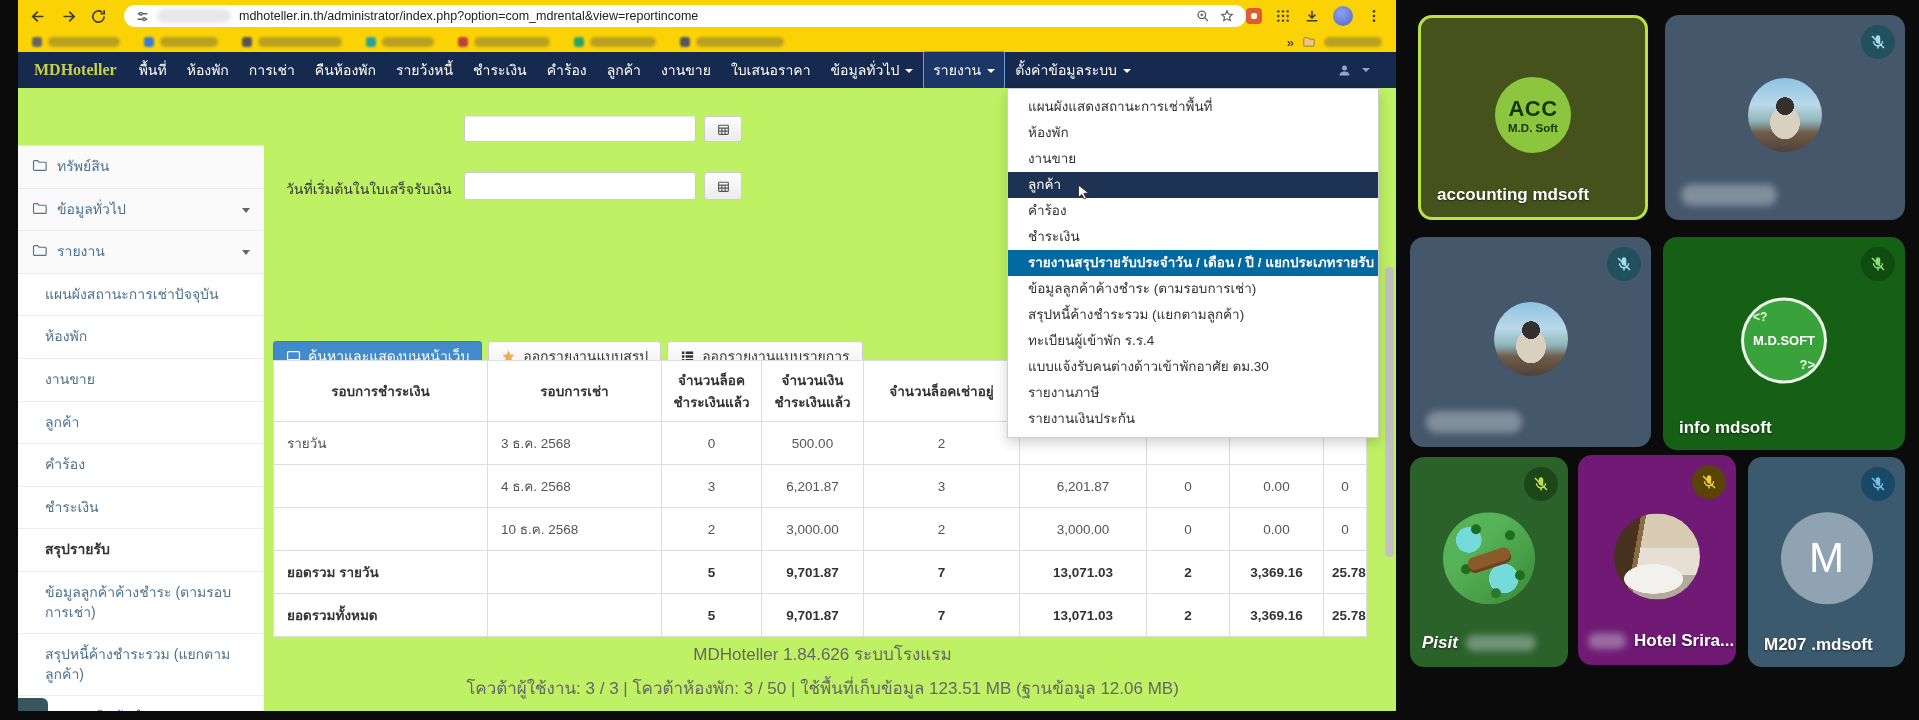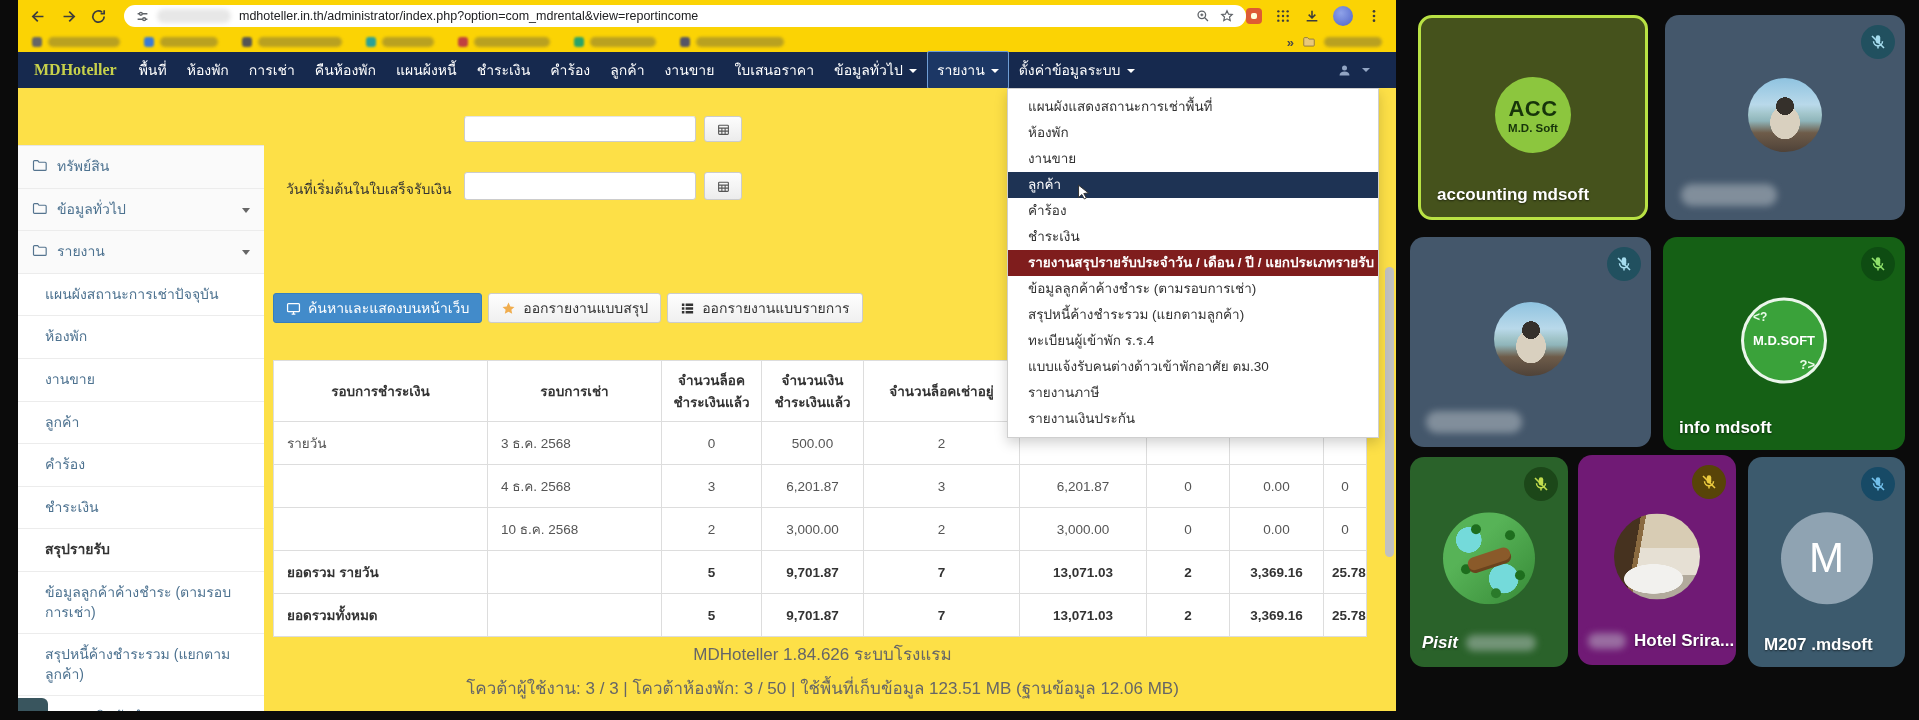--- a/index.html
+++ b/index.html
@@ -35,62 +35,62 @@
   
   .navbar { position:absolute; top:52px; left:0; right:0; height:36px; background:#16294e; display:flex; align-items:center; padding:0 10px; }
   .brand { font-family:"Liberation Serif","DejaVu Serif",serif; font-weight:bold; font-size:16px; color:#c7d14b; padding:0 12px 0 6px; }
   .nav-item { color:#fff; font-size:14px; padding:8px 10px; white-space:nowrap; cursor:pointer; }
   .caret::after { content:""; display:inline-block; margin-left:6px; vertical-align:2px; border-left:4px solid transparent; border-right:4px solid transparent; border-top:4px solid currentColor; }
   .nav-item.active { border:1px solid #6f9ed6; background:#1c3765; border-radius:2px; padding:7px 9px; }
   .nav-user { margin-left:auto; color:#92a5c3; display:flex; align-items:center; padding-right:16px; cursor:pointer; }
   .nav-user svg { width:15px; height:15px; margin-right:4px; }
 
   
-  .content { position:absolute; top:88px; left:0; right:0; bottom:0; background:#fde047; overflow:hidden; }
+  .content { position:absolute; top:88px; left:0; right:0; bottom:0; background:#bef264; overflow:hidden; }
 
   .sidebar { position:absolute; left:0; top:57px; width:246px; border-top:1px solid #e6e6e6; }
   .side-item { position:relative; padding:11px 30px 11px 14px; border-bottom:1px solid #ececec; color:#4d7290; font-size:14px; line-height:1.4; cursor:pointer; background:#fff; }
   .side-item.folder { background:#fafafa; }
   .side-item.child { padding-left:27px; }
   .side-item.active { color:#333; font-weight:bold; }
   .side-item .fold { width:16px; height:13px; margin-right:9px; vertical-align:-1px; color:#55748f; }
   .side-caret::after { content:""; position:absolute; right:14px; top:19px; border-left:4px solid transparent; border-right:4px solid transparent; border-top:5px solid #666; }
 
   .main { position:absolute; left:246px; right:15px; top:0; bottom:0; }
   .frow { position:absolute; left:0; right:0; height:30px; }
   .frow label { position:absolute; left:22px; top:6px; width:176px; font-size:14px; color:#333; }
   .frow input { position:absolute; left:200px; top:0; width:232px; height:28px; border:1px solid #ccc; border-radius:3px; background:#fff; }
   .cal-btn { position:absolute; left:440px; top:0; width:38px; height:28px; border:1px solid #ccc; border-radius:3px; background:linear-gradient(#fdfdfd,#ececec); display:flex; align-items:center; justify-content:center; cursor:pointer; }
   .cal-btn svg { width:13px; height:13px; color:#555; }
   .frow.partial { top:28px; height:26px; }
   .frow.partial input { height:26px; border-top-color:#e5e5e5; }
   .frow.partial .cal-btn { height:26px; }
 
   .btn-row { position:absolute; top:205px; left:9px; display:flex; gap:6px; }
-  .btn { height:30px; display:inline-flex; align-items:center; gap:7px; padding:0 12px; border-radius:3px; font-size:14px; cursor:pointer; border:1px solid #ccc; background:linear-gradient(#fefefe,#f0f0f0); color:#333; }
+  .btn { height:30px; display:inline-flex; align-items:center; gap:7px; padding:0 12px; border-radius:3px; font-size:14px; cursor:pointer; border:1px solid #ccc; background:linear-gradient(#fefefe,#f0f0f0); color:#333;margin-top:48px; }
   .btn svg { width:15px; height:15px; }
   .btn-primary { background:#428bca; border-color:#357ebd; color:#fff; }
   .star-ic { color:#f0ad4e; }
 
   table.report { position:absolute; top:272px; left:9px; border-collapse:collapse; table-layout:fixed; width:1093px; font-size:13.5px; }
   .report th { border:1px solid #ddd; padding:8px 6px; color:#333; font-weight:bold; text-align:center; vertical-align:middle; height:55px; background:#fff; }
   .report td { border:1px solid #ddd; padding:10px 8px; color:#555; text-align:center; background:#fff; }
   .report td.lft { text-align:left; padding-left:13px; }
   .report tr.total td { font-weight:bold; color:#333; }
 
   .pfoot { position:absolute; left:0; right:0; top:552px; text-align:center; color:#666; font-size:17px; }
   .pfoot .l2 { margin-top:7px; }
 
   .sb-thumb { position:absolute; right:2px; top:179px; width:9px; height:290px; border-radius:5px; background:#c1c1c1; cursor:pointer; }
 
   
   .dropdown { position:absolute; left:989px; top:88px; width:372px; background:#fff; border:1px solid #cfcfcf; box-shadow:0 5px 12px rgba(0,0,0,.18); padding:5px 0; z-index:40; }
   .dd-item { height:26px; line-height:26px; padding:0 20px; font-size:13.5px; color:#333; white-space:nowrap; overflow:hidden; cursor:pointer; }
   .dd-item.hover { background:#1e3354; color:#fff; }
-  .dd-item.sel { background:#7f1d1d; color:#fff; font-weight:bold; }
+  .dd-item.sel { background:#0369a1; color:#fff; font-weight:bold; }
   .cursor-ptr { position:absolute; left:1057px; top:183px; width:17px; height:17px; z-index:50; }
 
   .status-bubble { position:absolute; left:0; bottom:0; width:30px; height:13px; background:#39555e; border-top-right-radius:6px; }
 
   
   .tile { position:absolute; border-radius:14px; overflow:hidden; cursor:pointer; }
   .tile .nm { position:absolute; left:16px; bottom:12px; color:#fff; font-size:17px; font-weight:bold; text-shadow:0 1px 2px rgba(0,0,0,.55); display:flex; align-items:center; gap:8px; }
   .mic { position:absolute; top:10px; right:10px; width:34px; height:34px; border-radius:50%; display:flex; align-items:center; justify-content:center; }
   .mic svg { width:18px; height:18px; }
   .blur-pill { border-radius:11px; background:rgba(205,210,215,.45); filter:blur(3.5px); }
@@ -238,21 +238,21 @@
         </span>
       </div>
     </div>
 
     <div class="navbar">
       <span class="brand">MDHoteller</span>
       <span class="nav-item">พื้นที่</span>
       <span class="nav-item">ห้องพัก</span>
       <span class="nav-item">การเช่า</span>
       <span class="nav-item">คืนห้องพัก</span>
-      <span class="nav-item">แผนผ้งหนี้</span>
+      <span class="nav-item">รายว้งหนี้</span>
       <span class="nav-item">ชำระเงิน</span>
       <span class="nav-item">คำร้อง</span>
       <span class="nav-item">ลูกค้า</span>
       <span class="nav-item">งานขาย</span>
       <span class="nav-item">ใบเสนอราคา</span>
       <span class="nav-item caret">ข้อมูลทั่วไป</span>
       <span class="nav-item caret active">รายงาน</span>
       <span class="nav-item caret">ตั้งค่าข้อมูลระบบ</span>
       <span class="nav-user caret">
         <svg viewBox="0 0 24 24" fill="currentColor">

